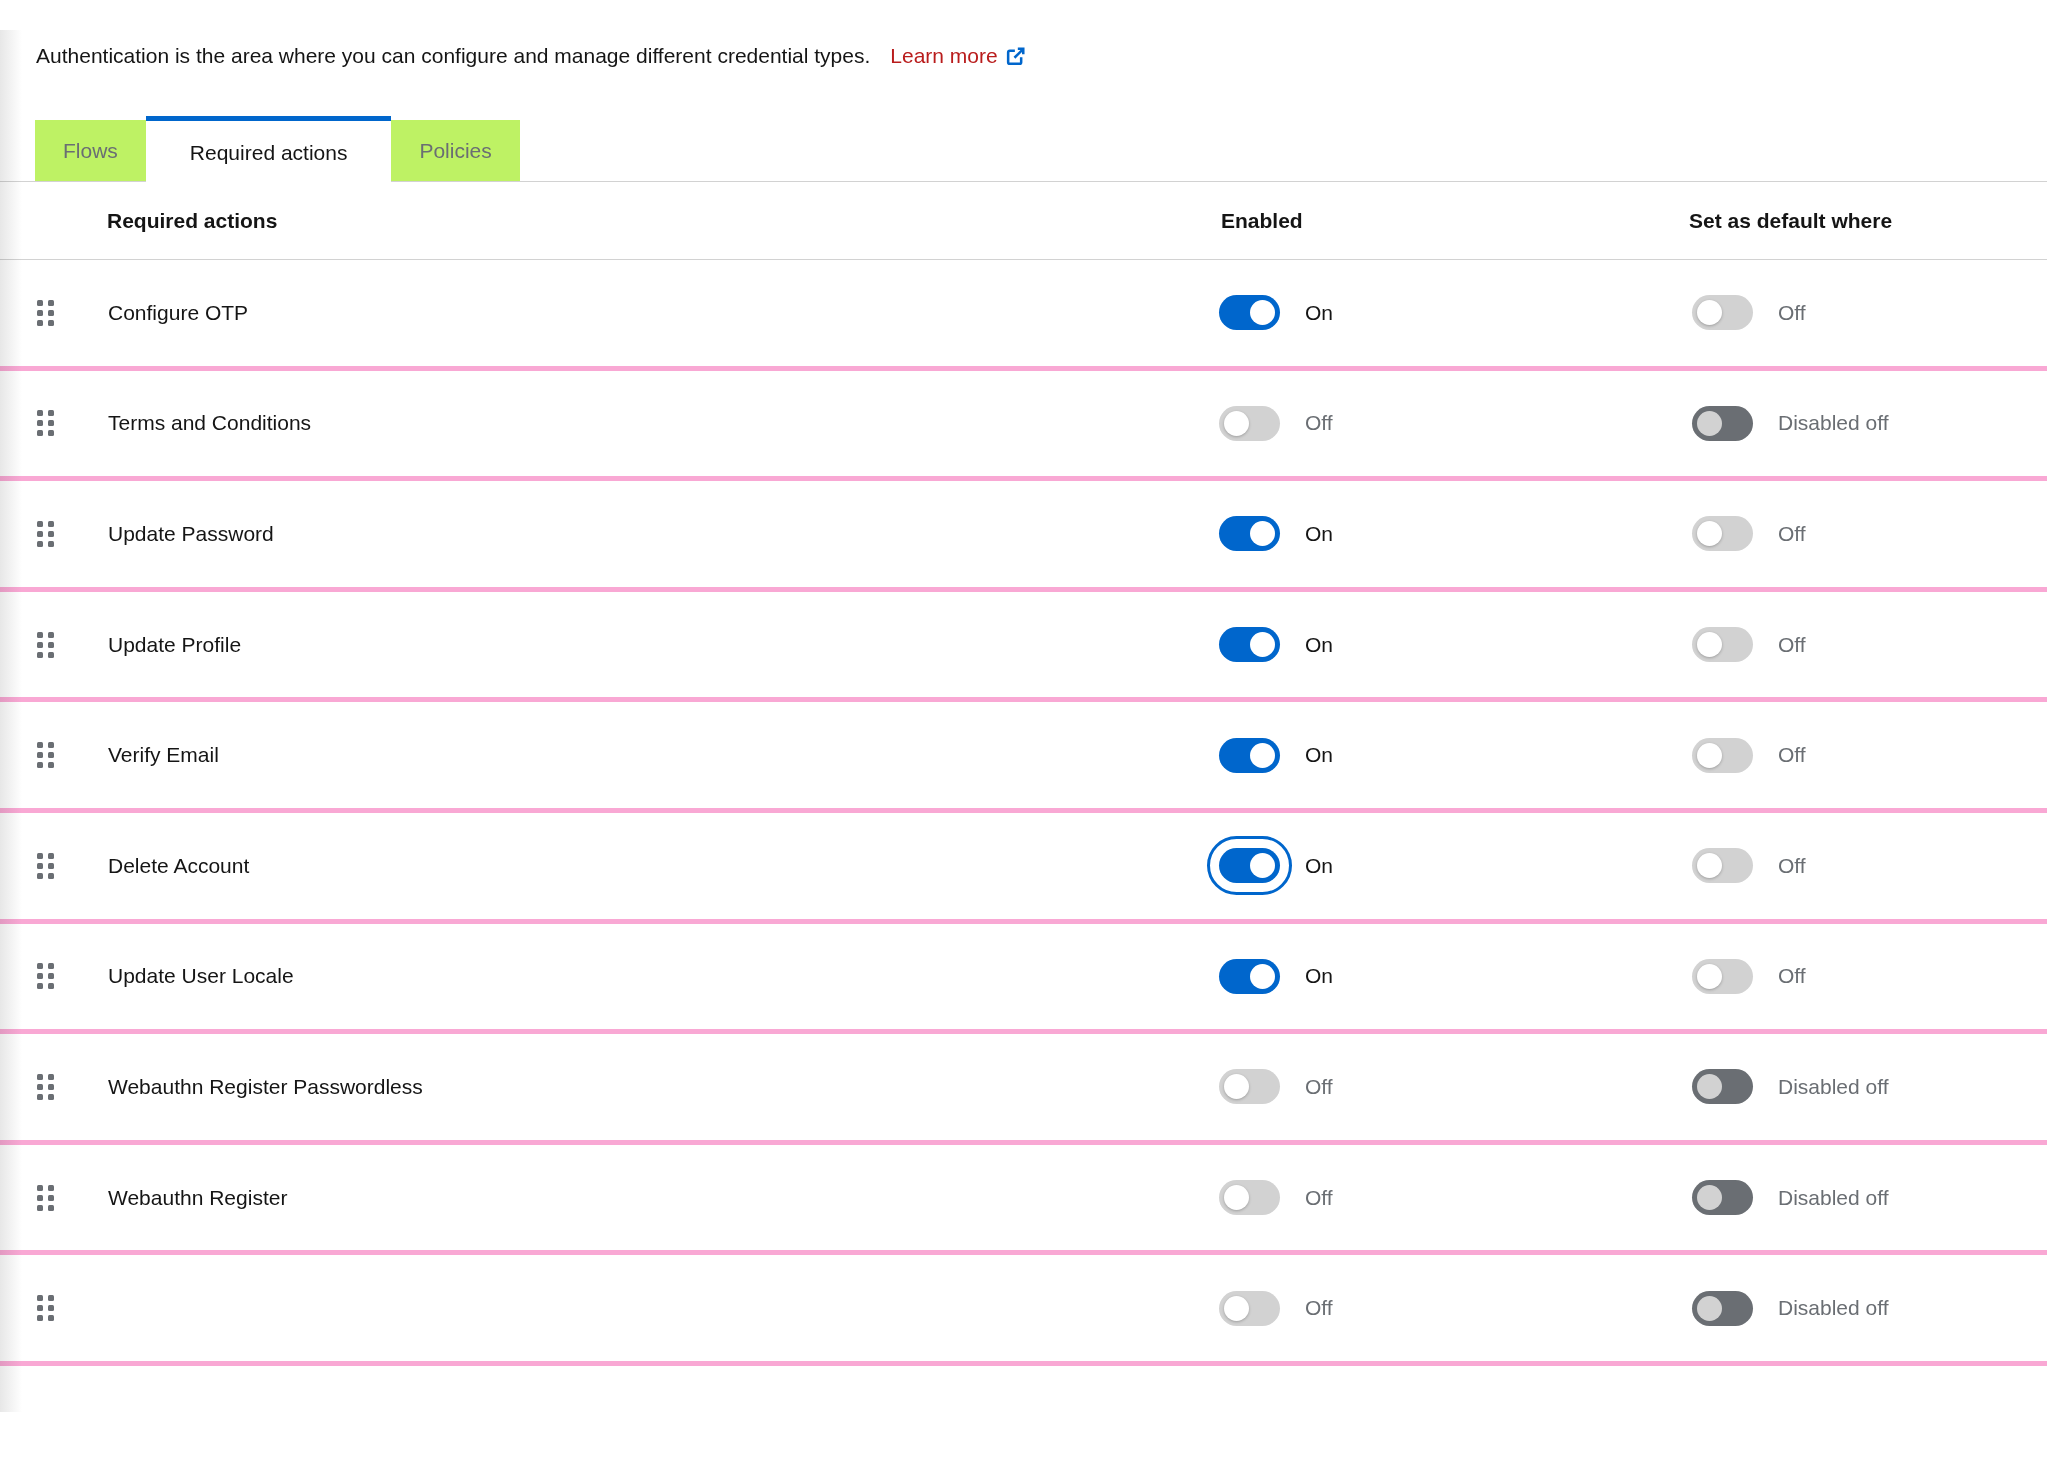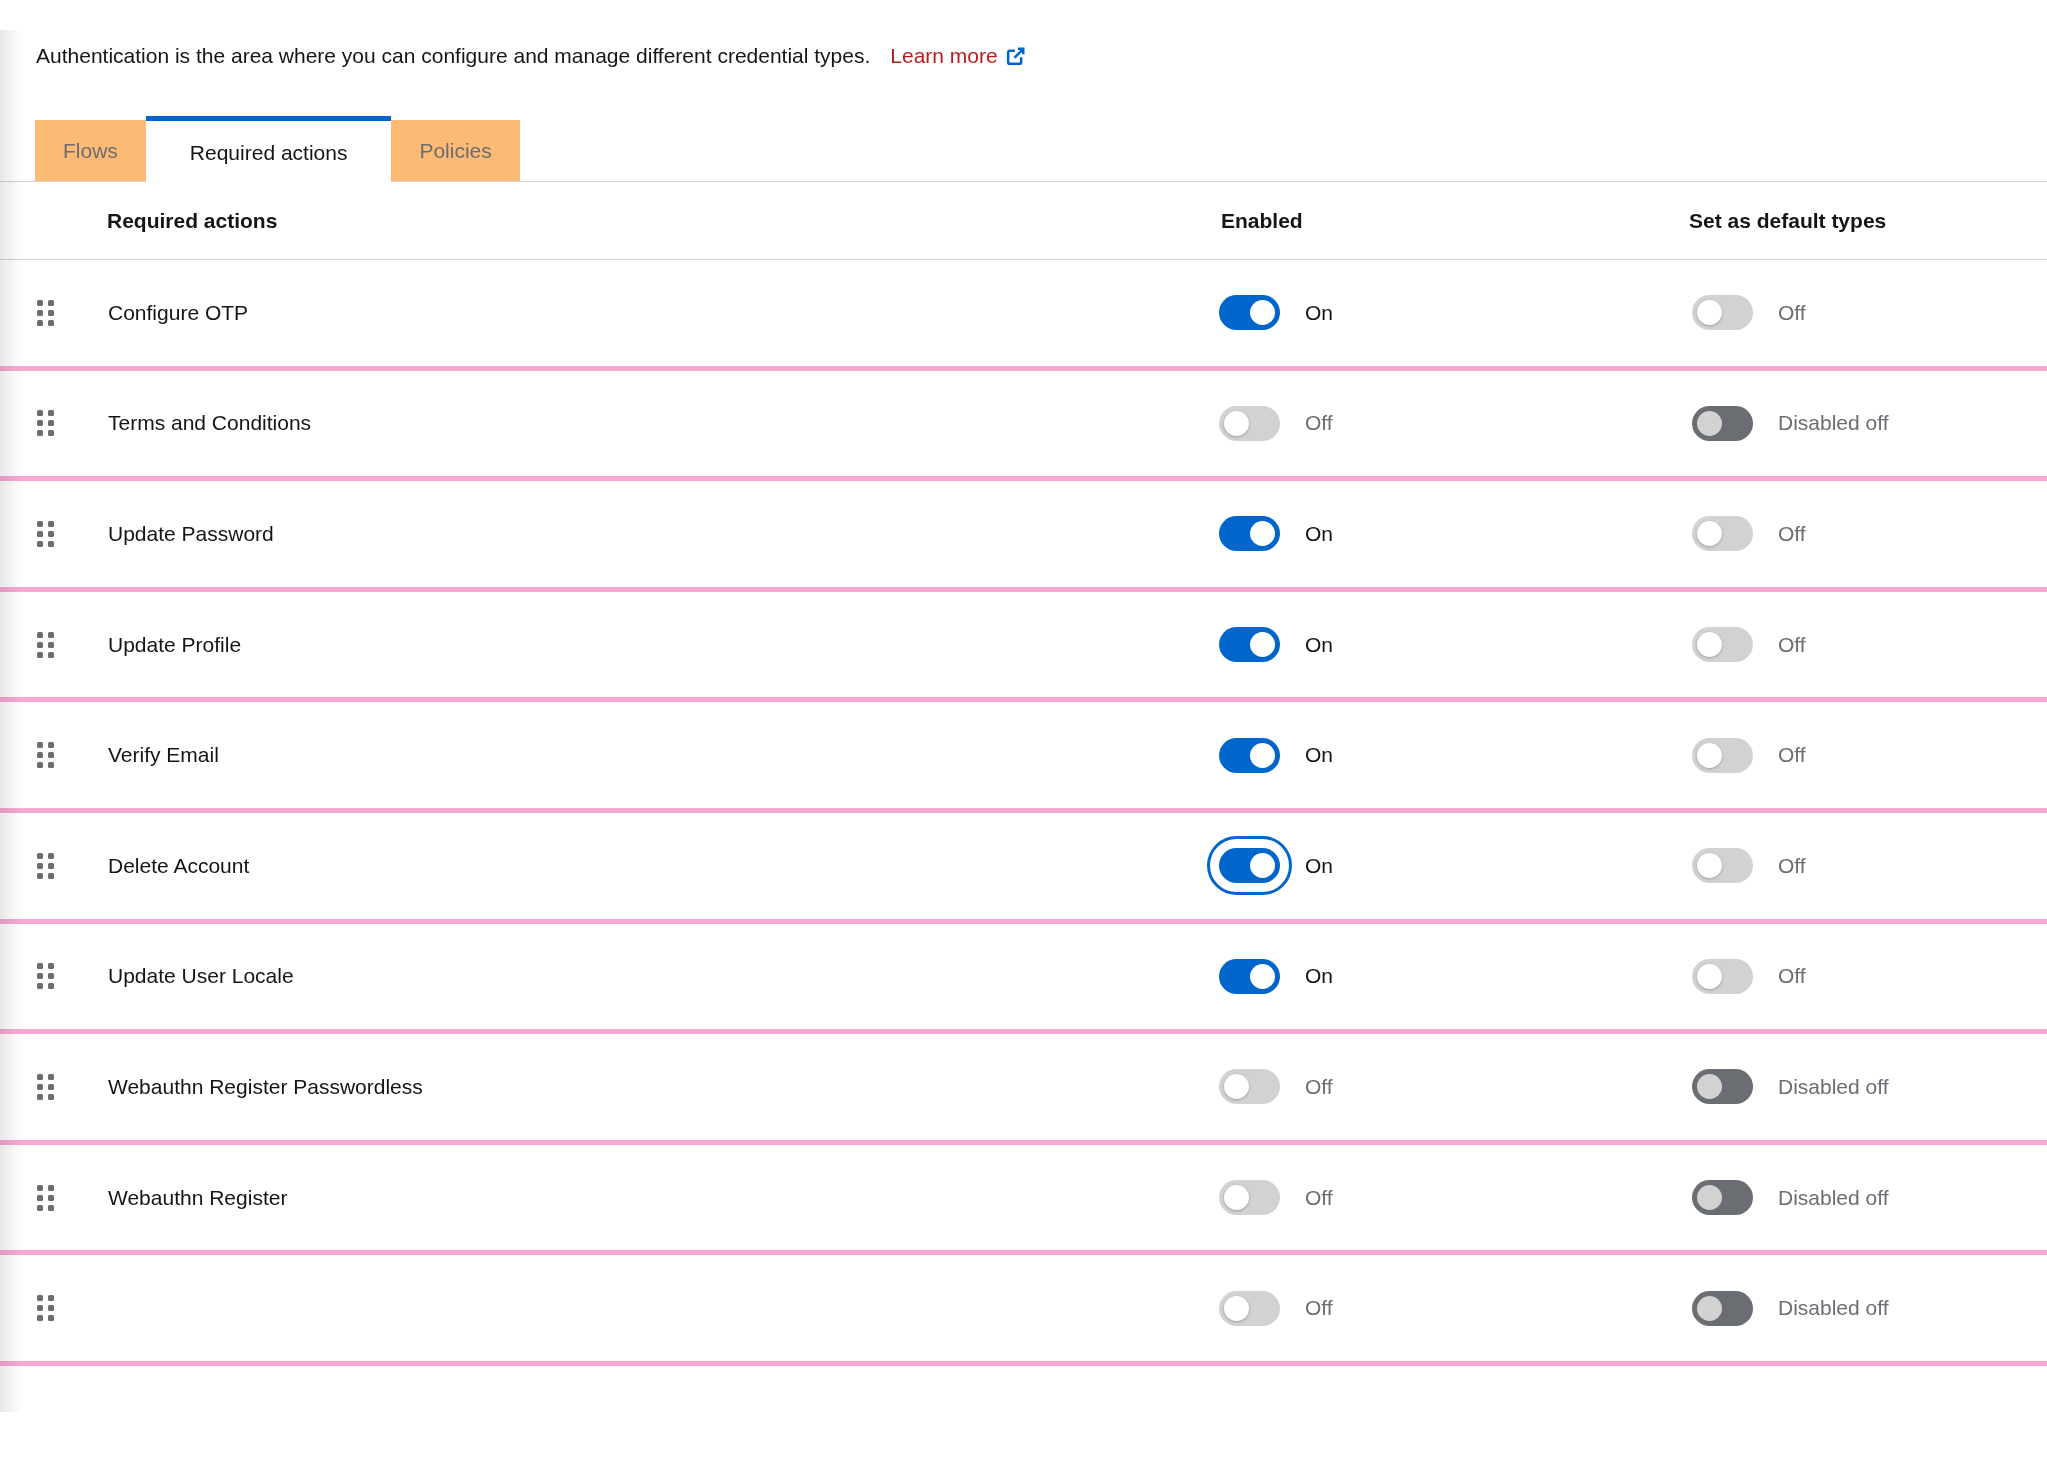--- a/index.html
+++ b/index.html
@@ -22,21 +22,21 @@
   .learn-more { display: inline-flex; align-items: center; gap: 7px; color: #b91c1c; text-decoration: none; cursor: pointer; }
   .learn-more svg { display: block; }
 
   .tabs {
     margin-top: 49px; padding-left: 35px;
     display: flex; align-items: flex-end;
     height: 65px; border-bottom: 1px solid #d2d2d2;
   }
   .tab {
     height: 61px; display: flex; align-items: center;
-    padding: 0 28px; background: #fdba74; color: #6a6e73;
+    padding: 0 28px; background: #bef264; color: #6a6e73;
     font-size: 21px; cursor: pointer; white-space: nowrap;
   }
   .tab.active {
     background: #ffffff; color: #151515;
     border-top: 5px solid #0066cc;
     height: 69px; margin-bottom: -4px; padding: 0 44px;
     z-index: 2;
   }
 
   .thead { position: relative; height: 78px; border-bottom: 1px solid #d2d2d2; }
@@ -93,21 +93,21 @@
 
 <div class="tabs">
   <div class="tab">Flows</div>
   <div class="tab active">Required actions</div>
   <div class="tab">Policies</div>
 </div>
 
 <div class="thead">
   <span class="th c1">Required actions</span>
   <span class="th c2">Enabled</span>
-  <span class="th c3">Set as default types</span>
+  <span class="th c3">Set as default where</span>
 </div>
 
 <div class="table" id="rows-container">
   <div class="row">
     <div class="cell grip-c">
       <div class="grip">
         <span></span>
           <span></span>
           <span></span>
           <span></span>

